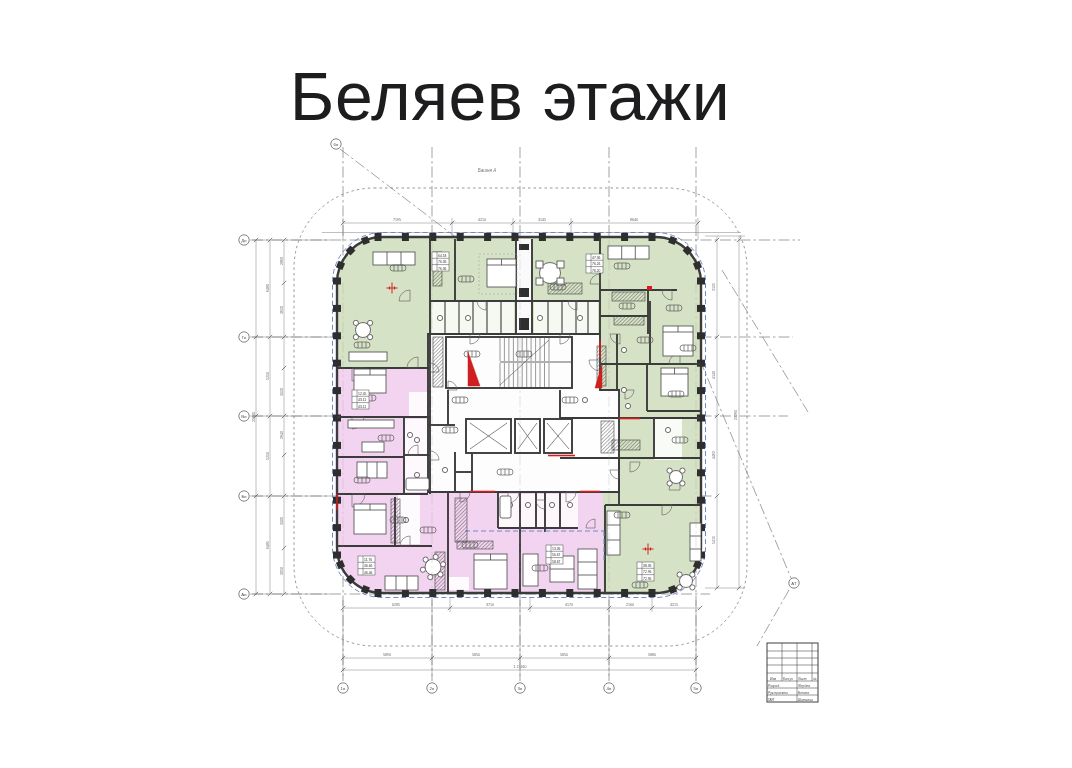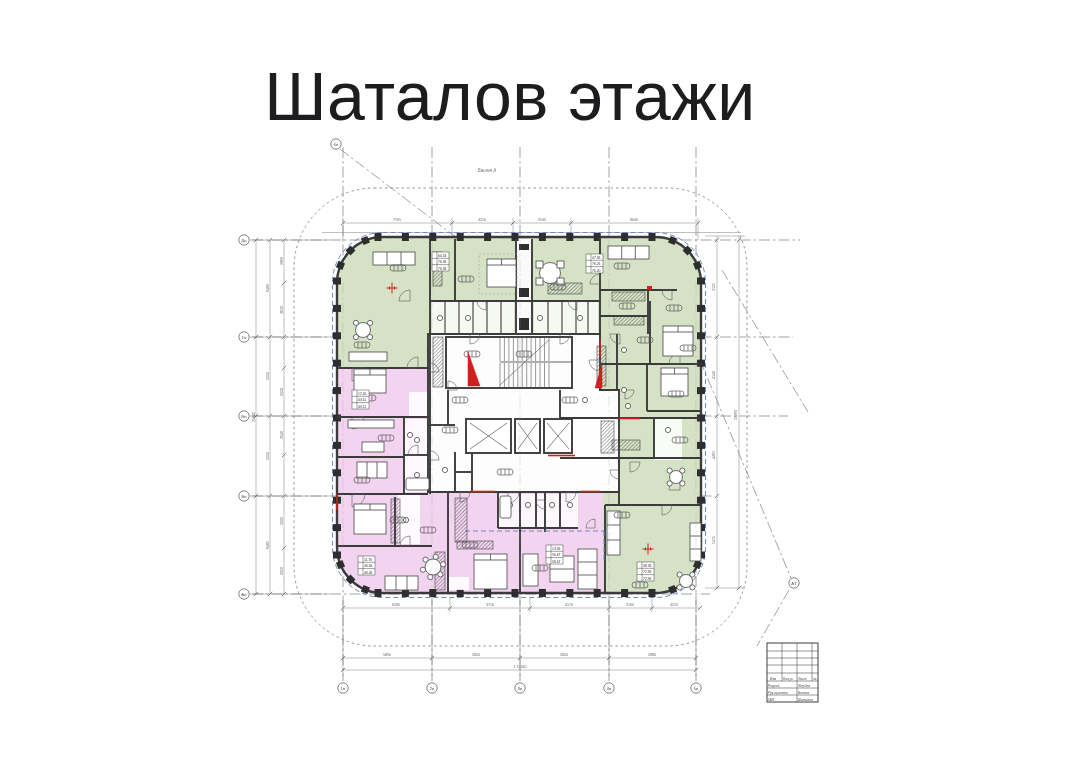--- a/index.html
+++ b/index.html
@@ -779,12 +779,12 @@
       <text x="813" y="679.5">№</text>
 <text x="768" y="687">Разраб.</text>
       <text x="798" y="687">Жердев</text>
 <text x="768" y="694">Рук.проекта</text>
       <text x="798" y="694">Беляев</text>
 <text x="768" y="701">ГАП</text>
       <text x="798" y="701">Шаталов</text>
 </g>
 </svg>
 
-<div class="title">Шаталов этажи</div>
+<div class="title">Беляев этажи</div>
 </body></html>

